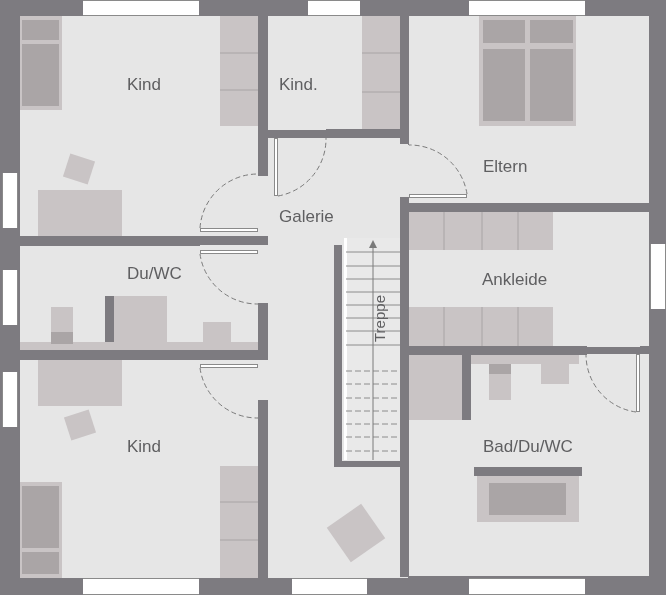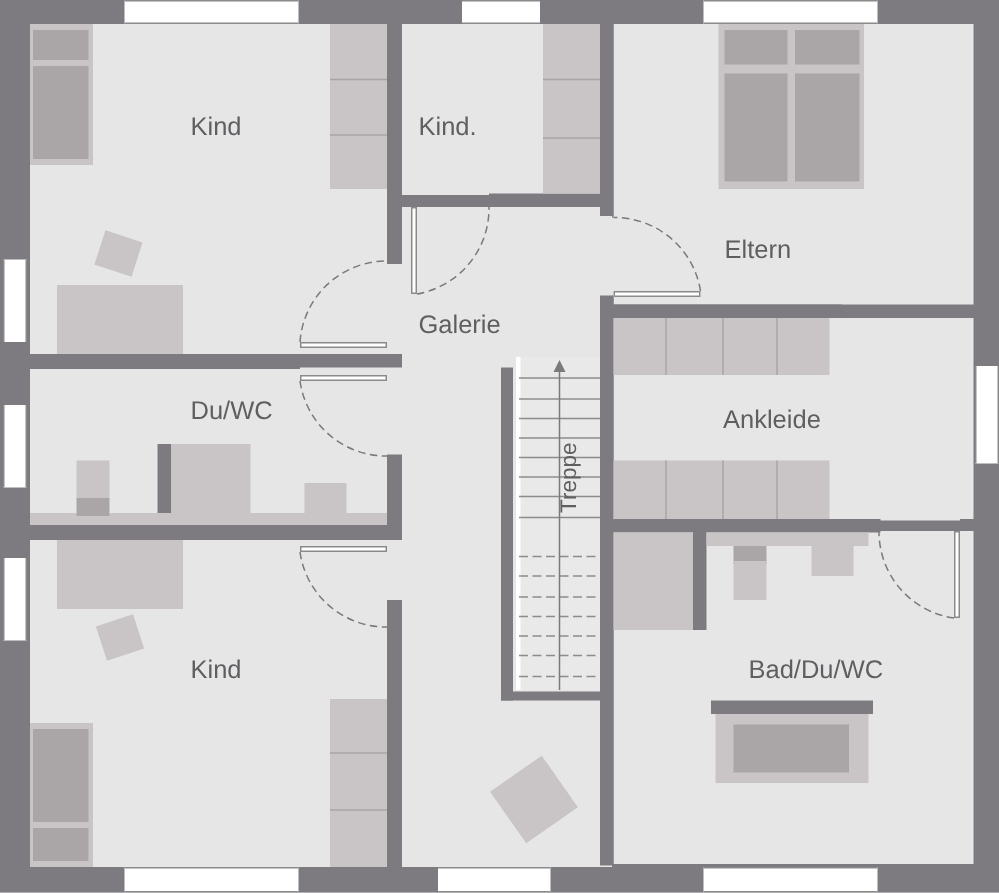--- a/index.html
+++ b/index.html
@@ -158,15 +158,15 @@
   </svg>
 
   <span class="label" style="left:127px;top:75px;">Kind</span>
   <span class="label" style="left:279px;top:75px;">Kind.</span>
   <span class="label" style="left:483px;top:157px;">Eltern</span>
   <span class="label" style="left:279px;top:207px;">Galerie</span>
   <span class="label" style="left:127px;top:264px;">Du/WC</span>
   <span class="label" style="left:482px;top:270px;">Ankleide</span>
   <span class="label" style="left:356px;top:310px;font-size:15px;transform:rotate(-90deg);transform-origin:center;">Treppe</span>
   <span class="label" style="left:127px;top:437px;">Kind</span>
-  <span class="label" style="left:483px;top:437px;margin-left:16px;">Bad/Du/WC</span>
+  <span class="label" style="left:483px;top:437px;">Bad/Du/WC</span>
 
 </div>
 
 </body></html>

